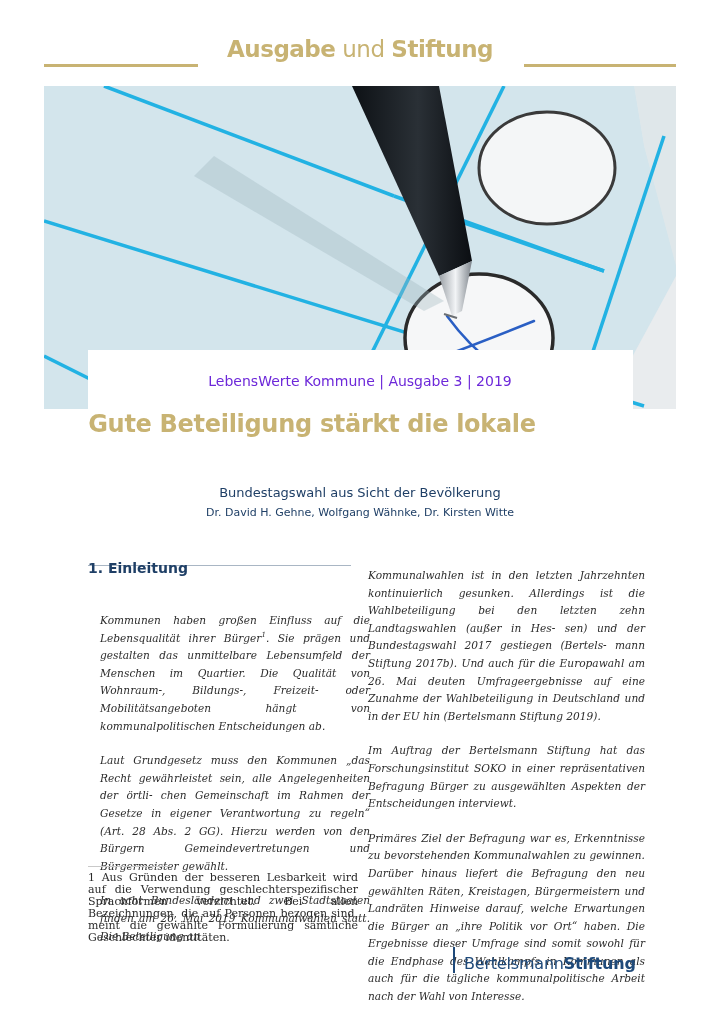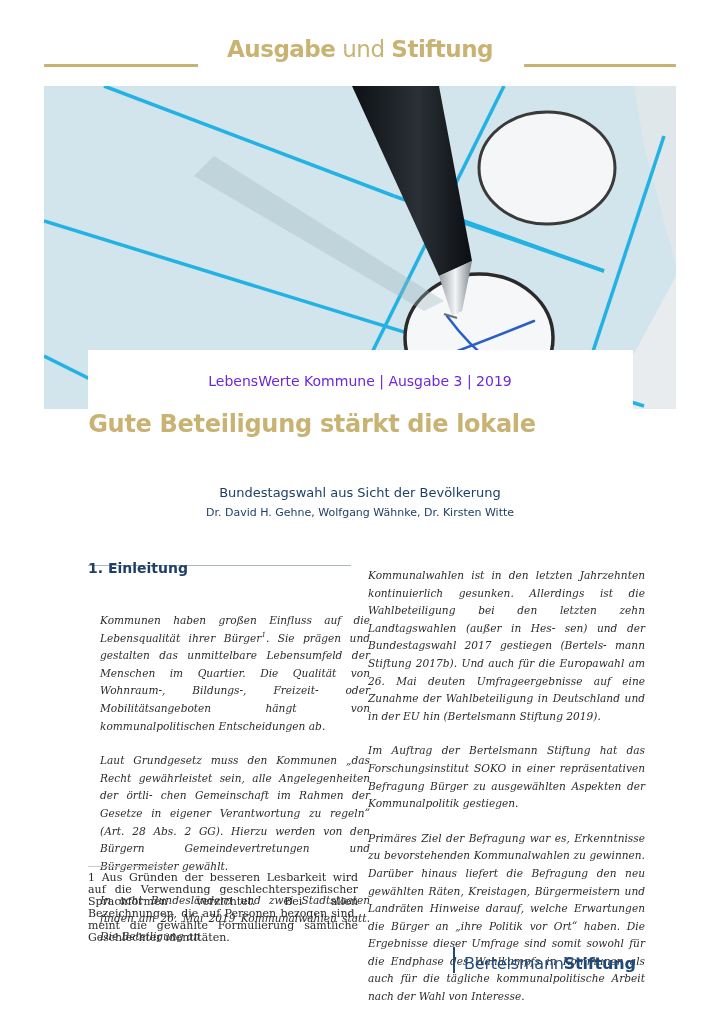--- a/index.html
+++ b/index.html
@@ -124,20 +124,20 @@
   <p><span>Kommunen haben großen Einfluss auf die Lebensqualität ihrer Bürger</span><sup>1</sup><span>. Sie prägen und gestalten das unmittelbare Lebensumfeld der Menschen im Quartier. Die Qualität von Wohnraum-, Bildungs-, Freizeit- oder Mobilitätsangeboten hängt von kommunalpolitischen Entscheidungen ab.</span></p>
   <p>Laut Grundgesetz muss den Kommunen „das Recht gewährleistet sein, alle Angelegenheiten der örtli- chen Gemeinschaft im Rahmen der Gesetze in eigener Verantwortung zu regeln“ (Art. 28 Abs. 2 GG). Hierzu werden von den Bürgern Gemeindevertretungen und Bürgermeister gewählt.</p>
   <p>In acht Bundesländern und zwei Stadtstaaten finden am 26. Mai 2019 Kommunalwahlen statt. Die Beteiligung an</p>
 </div>
 
 <div class="fn-rule"></div>
 <div class="footnote">1 Aus Gründen der besseren Lesbarkeit wird auf die Verwendung geschlechterspezifischer Sprachformen verzichtet. Bei allen Bezeichnungen, die auf Personen bezogen sind, meint die gewählte Formulierung sämtliche Geschlechter identitäten.</div>
 
 <div class="col right">
   <p>Kommunalwahlen ist in den letzten Jahrzehnten kontinuierlich gesunken. Allerdings ist die Wahlbeteiligung bei den letzten zehn Landtagswahlen (außer in Hes- sen) und der Bundestagswahl 2017 gestiegen (Bertels- mann Stiftung 2017b). Und auch für die Europawahl am 26. Mai deuten Umfrageergebnisse auf eine Zunahme der Wahlbeteiligung in Deutschland und in der EU hin (Bertelsmann Stiftung 2019).</p>
-  <p>Im Auftrag der Bertelsmann Stiftung hat das Forschungsinstitut SOKO in einer repräsentativen Befragung Bürger zu ausgewählten Aspekten der Kommunalpolitik gestiegen.</p>
+  <p>Im Auftrag der Bertelsmann Stiftung hat das Forschungsinstitut SOKO in einer repräsentativen Befragung Bürger zu ausgewählten Aspekten der Entscheidungen interviewt.</p>
   <p>Primäres Ziel der Befragung war es, Erkenntnisse zu bevorstehenden Kommunalwahlen zu gewinnen. Darüber hinaus liefert die Befragung den neu gewählten Räten, Kreistagen, Bürgermeistern und Landräten Hinweise darauf, welche Erwartungen die Bürger an „ihre Politik vor Ort“ haben. Die Ergebnisse dieser Umfrage sind somit sowohl für die Endphase des Wahlkampfs in Kommunen als auch für die tägliche kommunalpolitische Arbeit nach der Wahl von Interesse.</p>
 </div>
 
 <div class="logo">
   <div class="bar"></div>
   <div class="name"><span>Bertelsmann</span><b>Stiftung</b></div>
 </div>
 
 </body></html>

